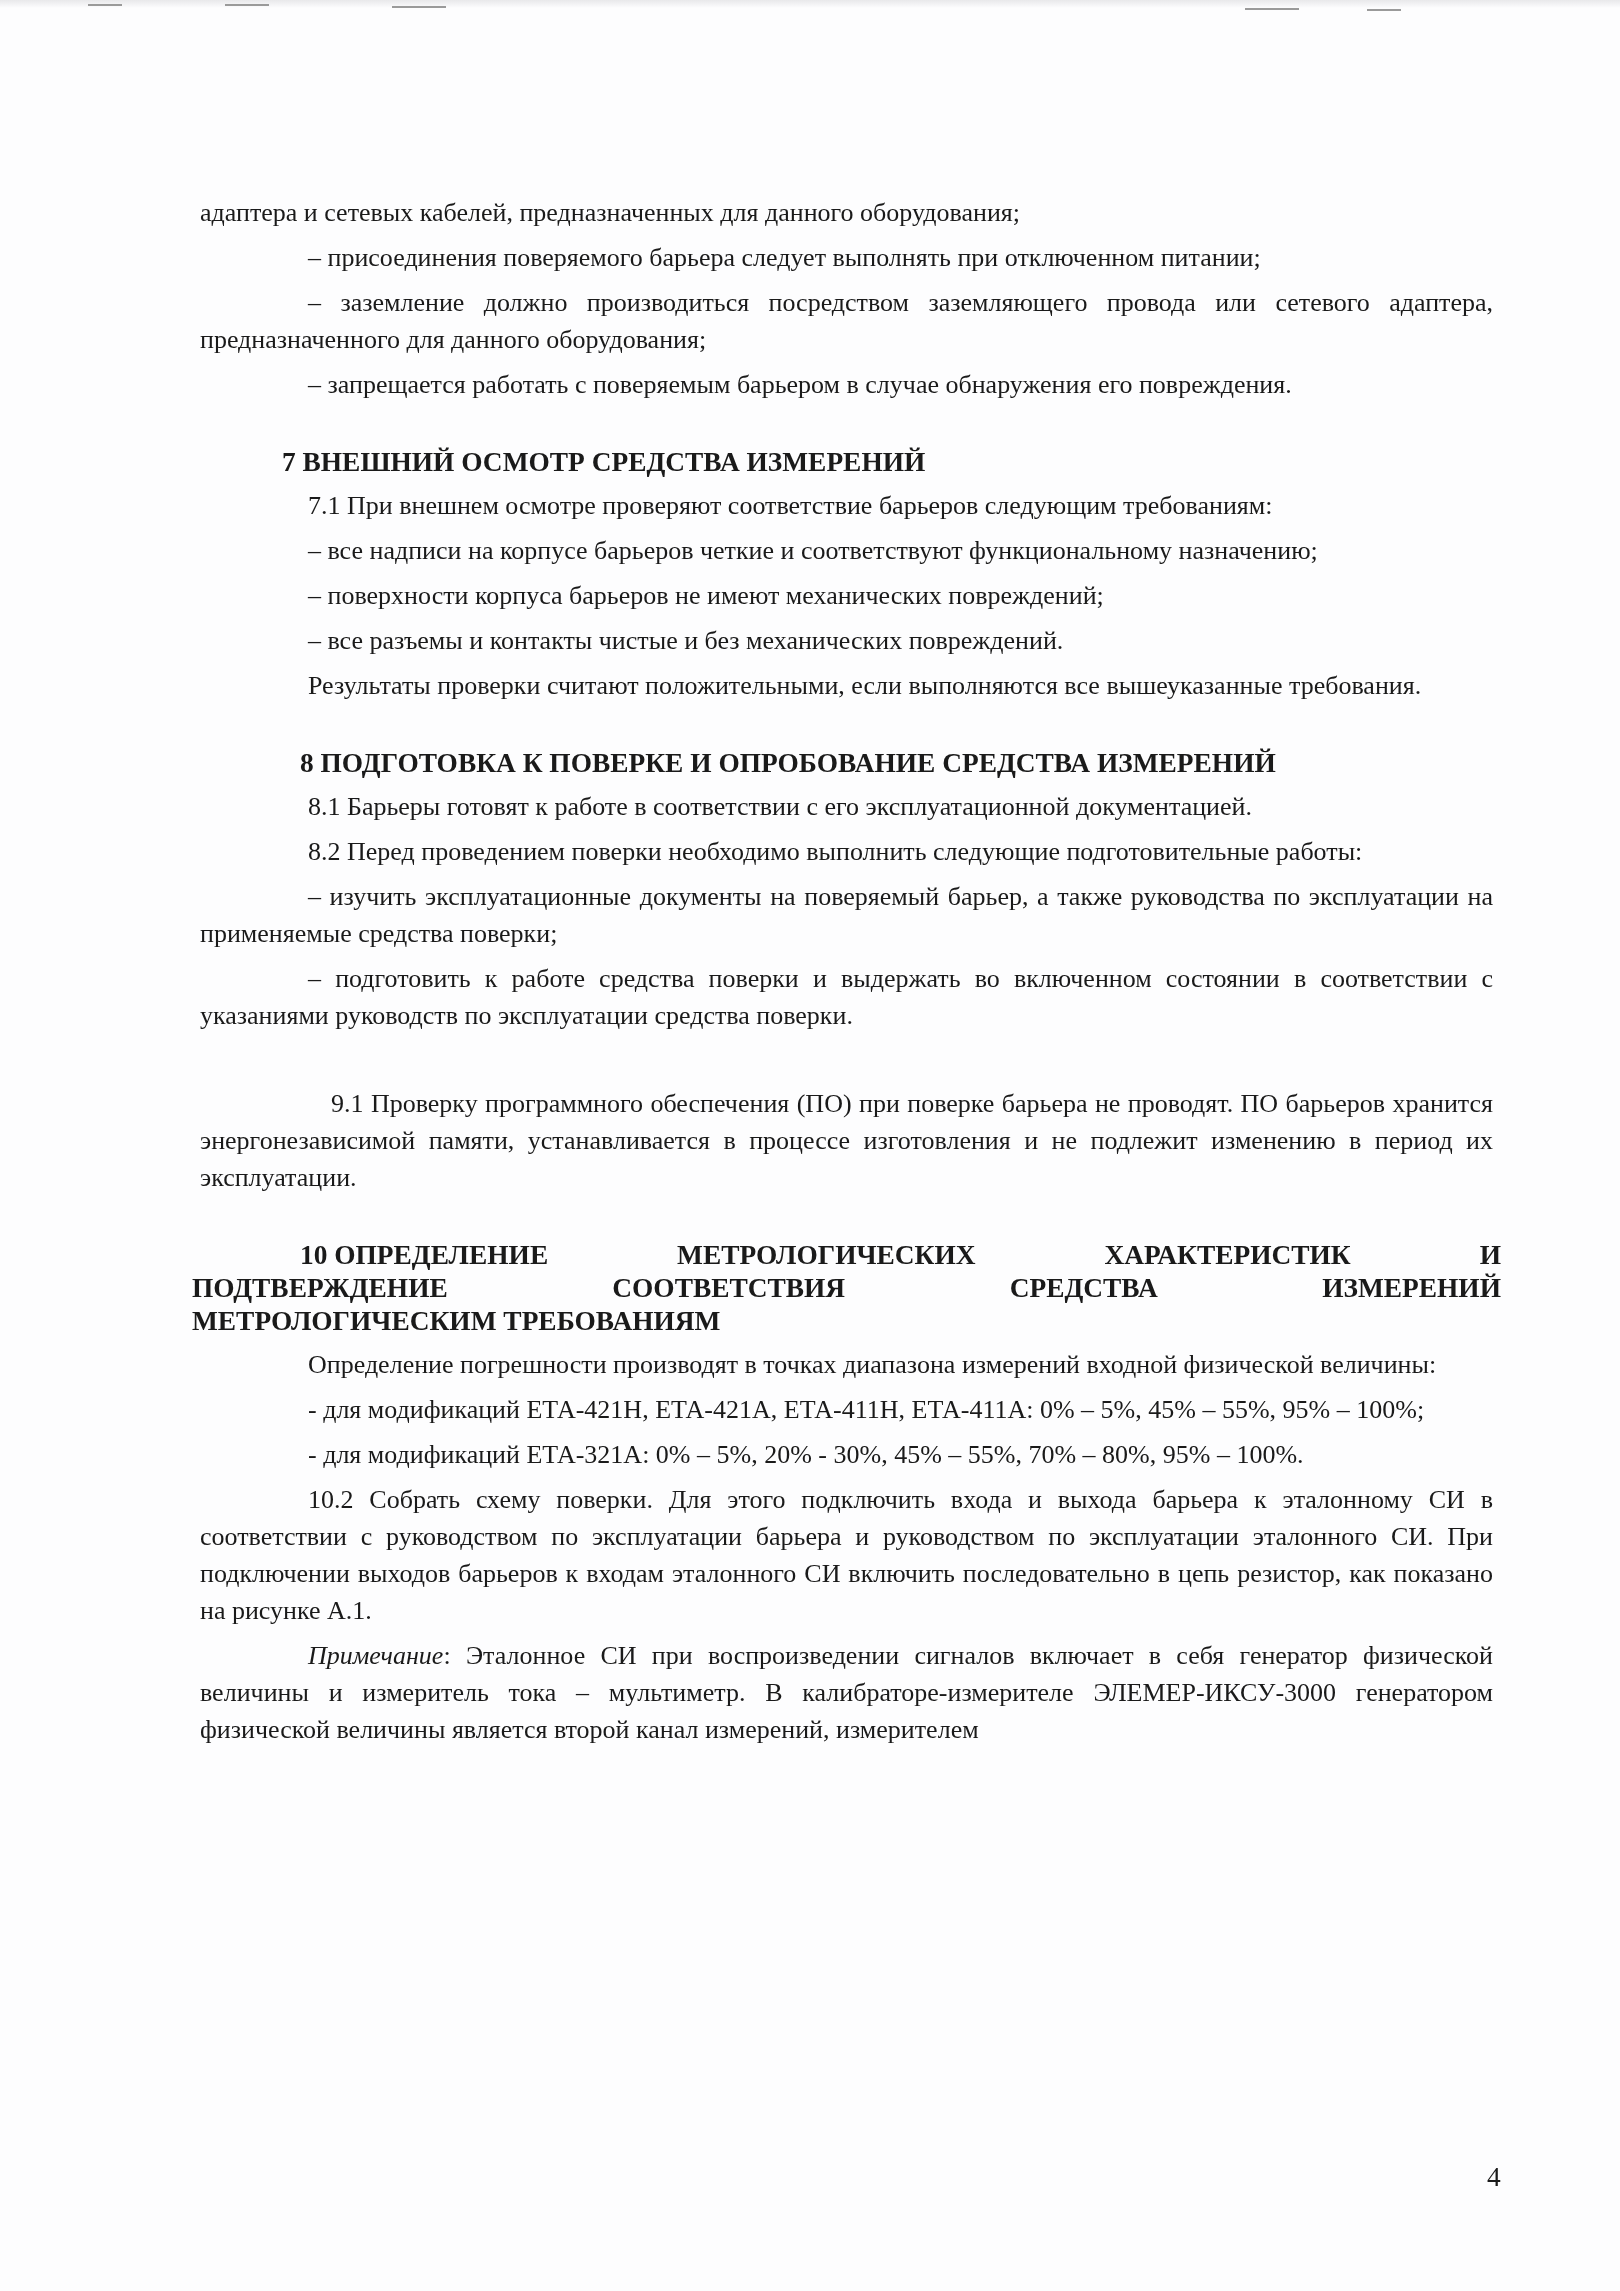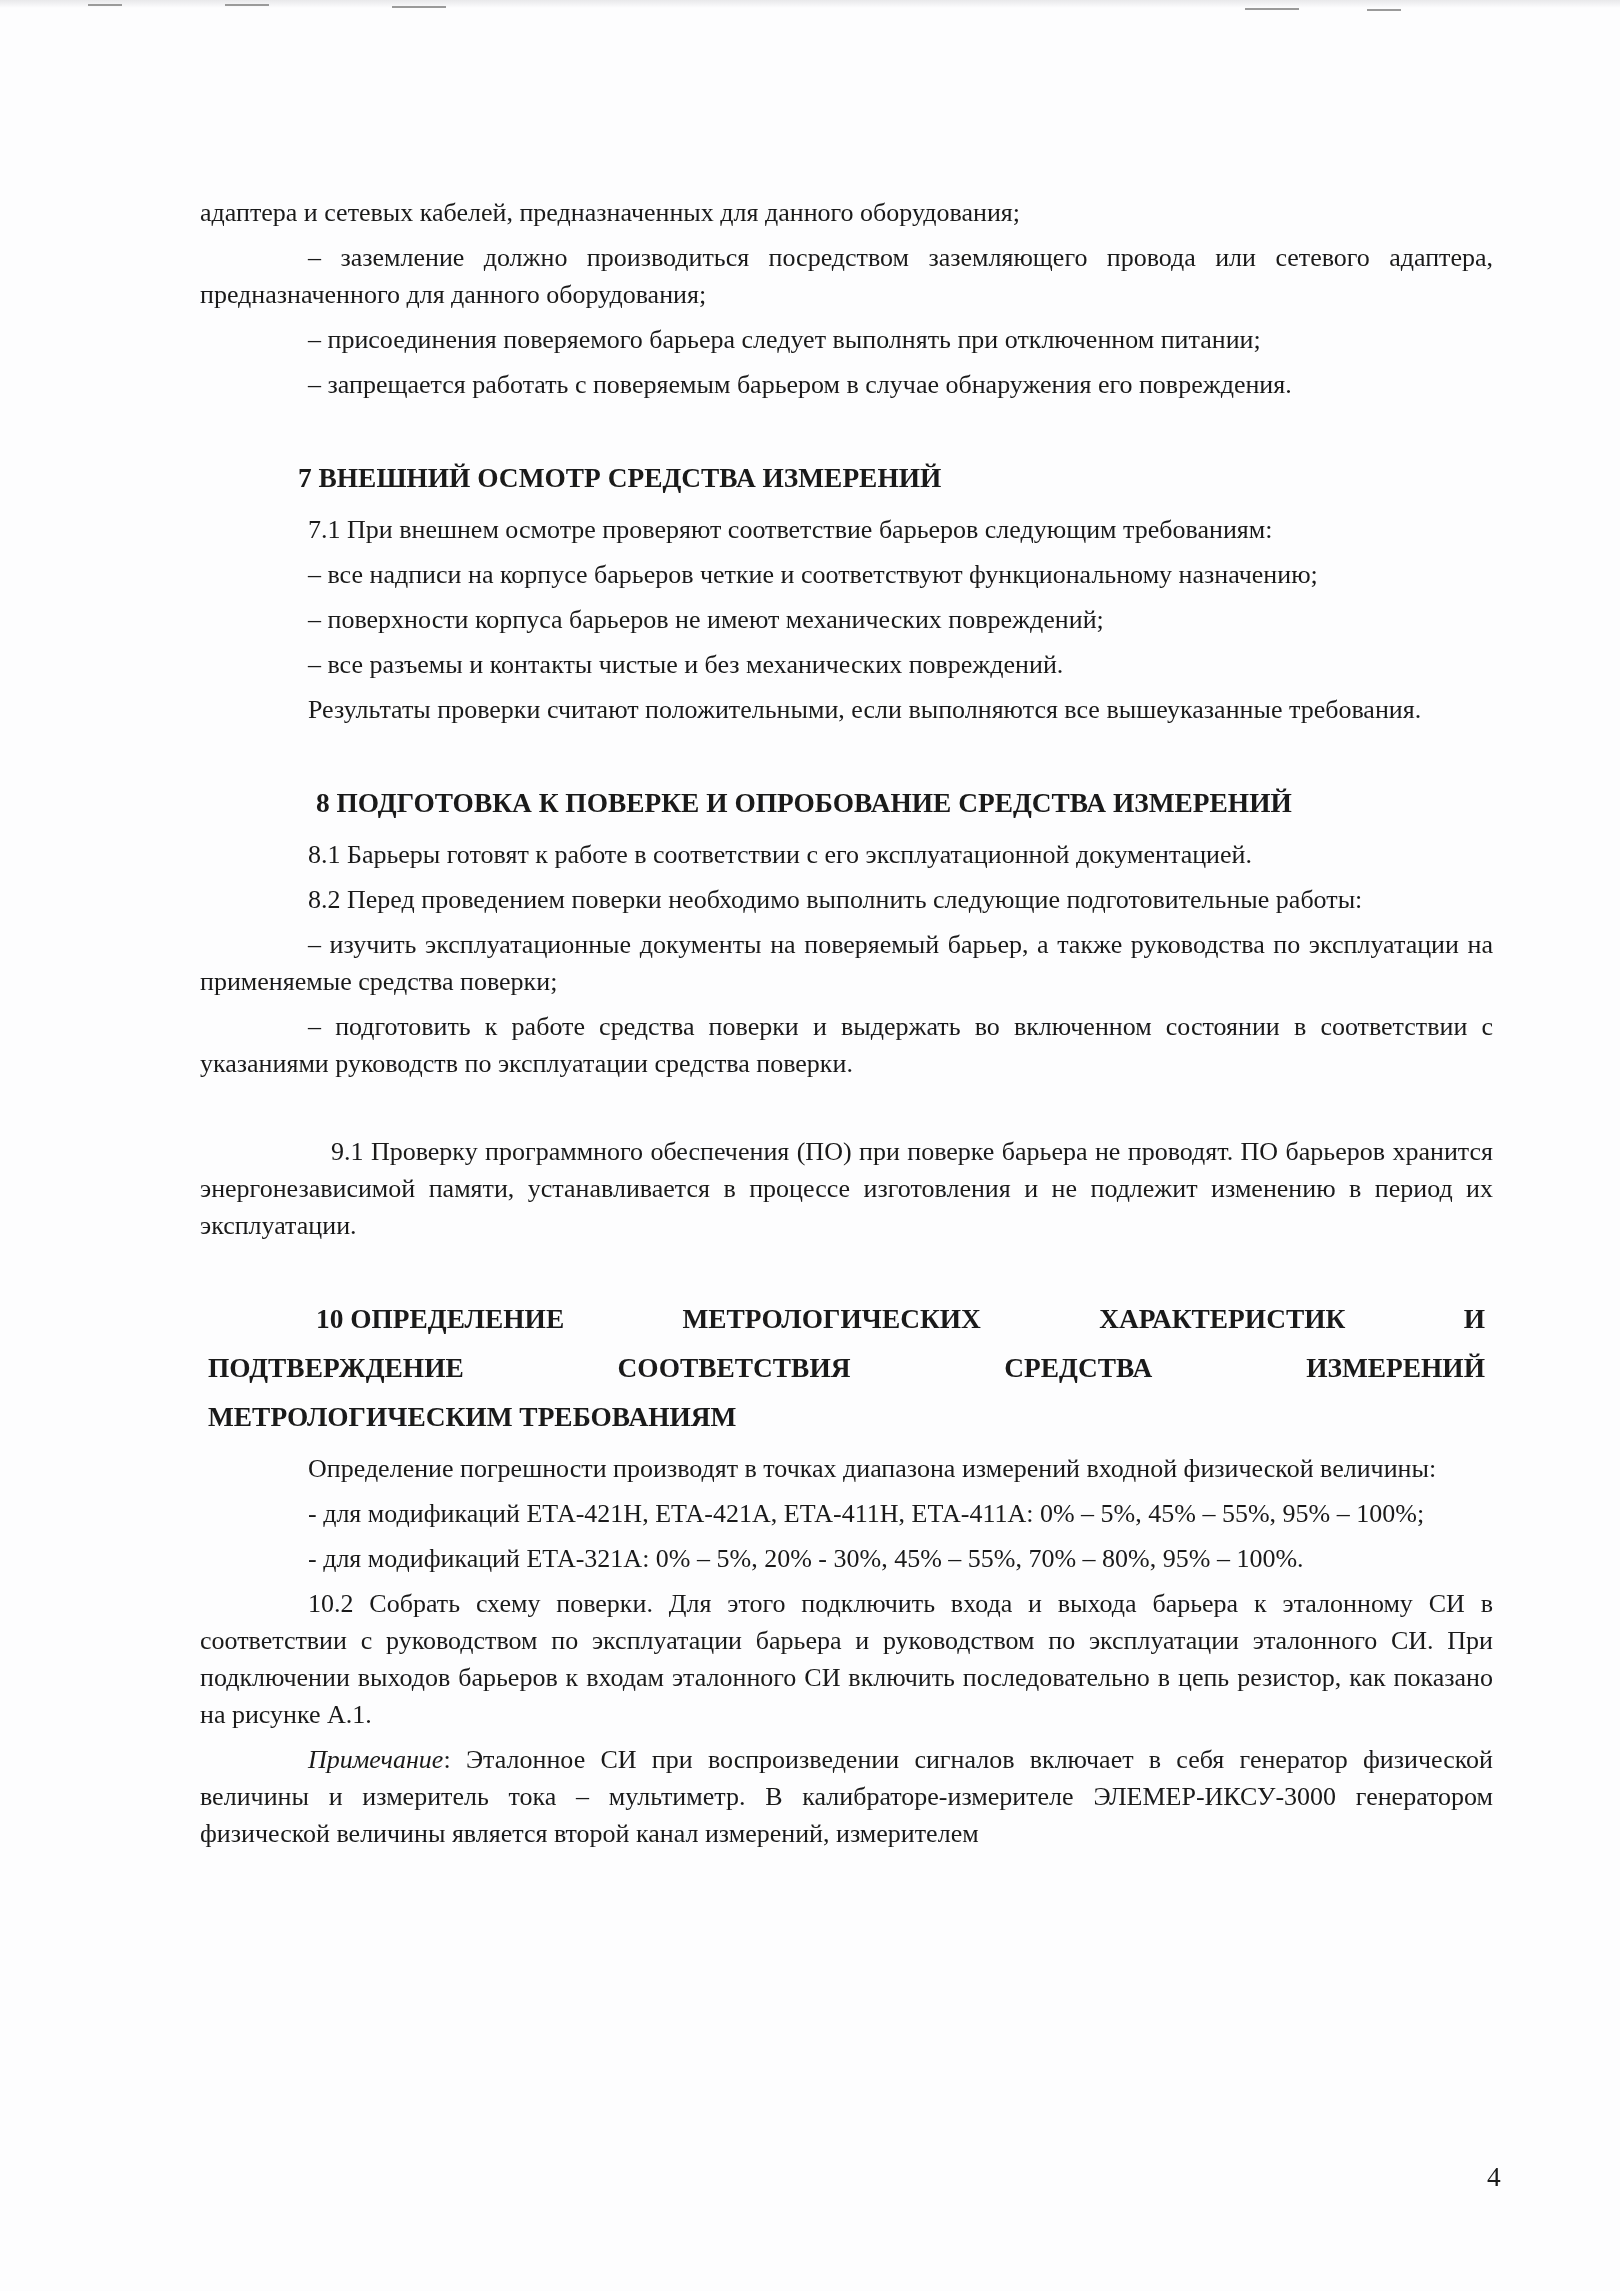--- a/index.html
+++ b/index.html
@@ -20,21 +20,21 @@
     position: absolute;
     left: 192px; top: 186px;
     width: 1309px;
     font-size: 26px;
     line-height: 37px;
   }
   p { margin: 8px; text-align: justify; }
   .ind { text-indent: 108px; }
   .ind2 { text-indent: 131px; }
   h2 {
-    margin: 16px;
+    margin: 0;
     font-size: 27.4px;
     font-weight: bold;
     line-height: 33px;
   }
   .h-ind { padding-left: 90px; }
   .h-ind2 { padding-left: 108px; }
   .gap { height: 35px; }
   .h10 { text-align: justify; text-align-last: left; }
   .h10 .line { display: flex; justify-content: space-between; }
   .h10 .line.first { padding-left: 108px; }
@@ -51,22 +51,22 @@
 <div class="scan-edge"></div>
 <div class="scan-mark" style="left:88px;width:34px;"></div>
 <div class="scan-mark" style="left:225px;width:44px;"></div>
 <div class="scan-mark" style="left:392px;width:54px;top:5.9px;"></div>
 <div class="scan-mark" style="left:1245px;width:54px;top:7.8px;"></div>
 <div class="scan-mark" style="left:1367px;width:34px;top:8.8px;"></div>
 
 <div class="page">
 
   <p>адаптера и сетевых кабелей, предназначенных для данного оборудования;</p>
+  <p class="ind">– присоединения поверяемого барьера следует выполнять при отключенном питании;</p>
   <p class="ind">– заземление должно производиться посредством заземляющего провода или сетевого адаптера, предназначенного для данного оборудования;</p>
-  <p class="ind">– присоединения поверяемого барьера следует выполнять при отключенном питании;</p>
   <p class="ind">– запрещается работать с поверяемым барьером в случае обнаружения его повреждения.</p>
 
   <div class="gap"></div>
   <h2 class="h-ind">7 ВНЕШНИЙ ОСМОТР СРЕДСТВА ИЗМЕРЕНИЙ</h2>
   <p class="ind">7.1 При внешнем осмотре проверяют соответствие барьеров следующим требованиям:</p>
   <p class="ind">– все надписи на корпусе барьеров четкие и соответствуют функциональному назначению;</p>
   <p class="ind">– поверхности корпуса барьеров не имеют механических повреждений;</p>
   <p class="ind">– все разъемы и контакты чистые и без механических повреждений.</p>
   <p class="ind">Результаты проверки считают положительными, если выполняются все вышеуказанные требования.</p>
 

